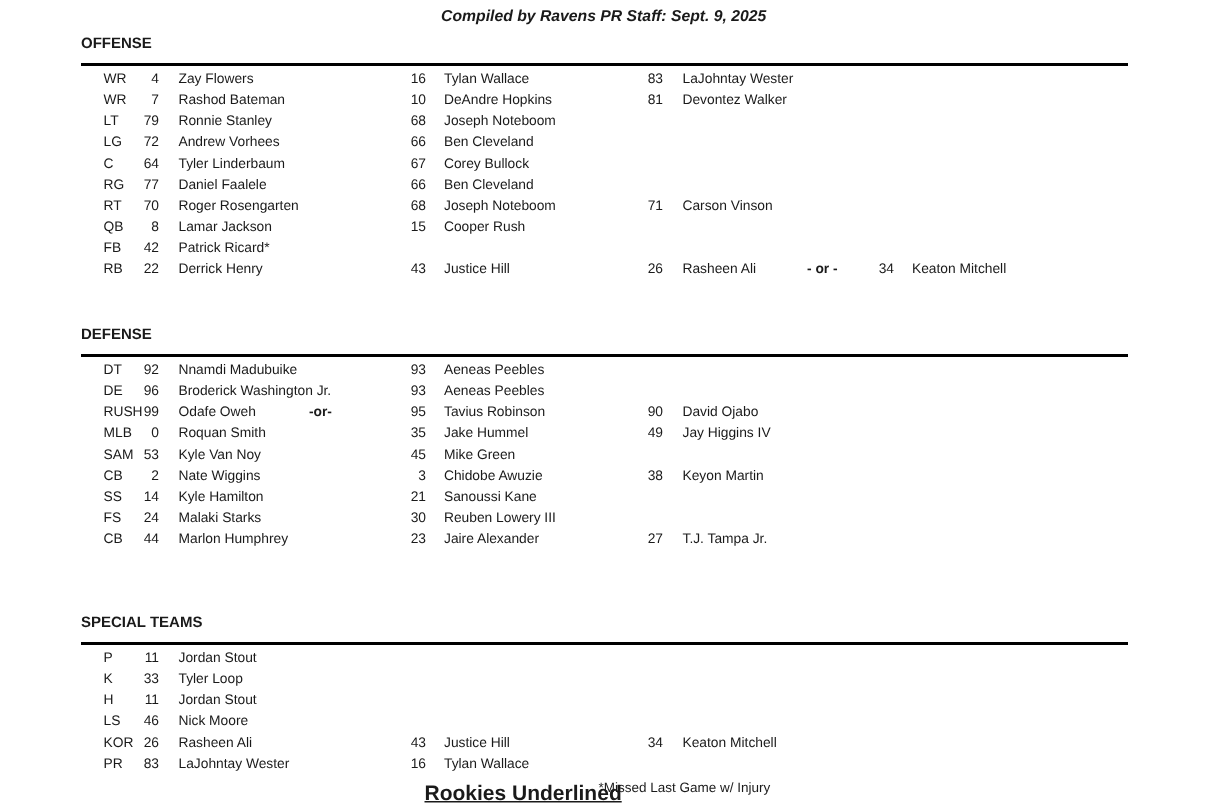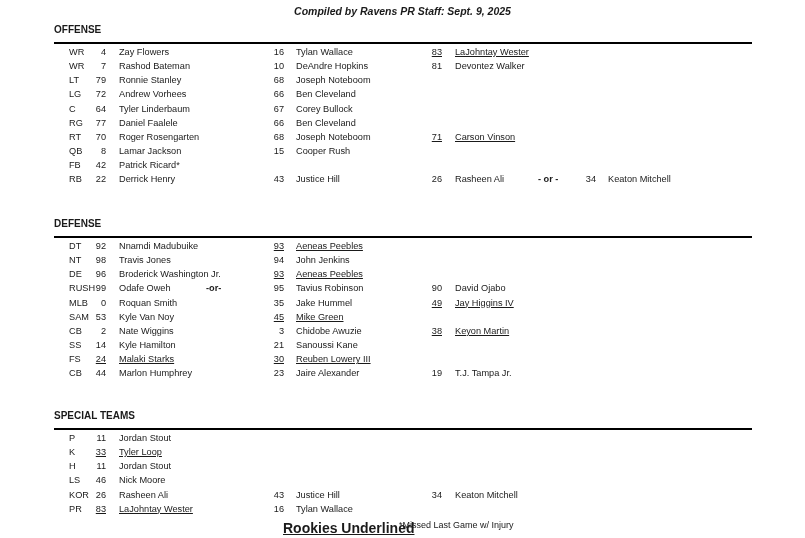--- a/index.html
+++ b/index.html
@@ -19,21 +19,21 @@
   .row { position: relative; height: 14.15px; line-height: 14.15px; white-space: nowrap; }
   .pos { position: absolute; left: 1px; font-weight: normal; margin-left: 14px; }
   .num { position: absolute; text-align: right; width: 16px; }
   .name { position: absolute; }
   .n1 { left: 36px; } .p1 { left: 65px; }
   .n2 { left: 214px; } .p2 { left: 242px; }
   .n3 { left: 372px; } .p3 { left: 401px; }
   .n4 { left: 526px; } .p4 { left: 554px; }
   .or1 { position: absolute; left: 152px; font-weight: bold; }
   .or3 { position: absolute; left: 484px; font-weight: bold; }
-  .u { text-decoration: underline; }
+  .u { }
   .footer-rookies {
     position: absolute; top: 520px; left: 283px; font-weight: bold; text-decoration: underline; font-size: 14px;
   }
   .footer-injury {
     position: absolute; top: 520px; left: 399px; font-weight: normal; font-size: 9px;
   }
 </style>
 </head>
 <body>
 
@@ -128,27 +128,20 @@
   <div class="section-head">DEFENSE</div>
   <div class="rows">
       <div class="row">
         <span class="pos">DT</span>
         <span class="num n1">92</span>
         <span class="name p1">Nnamdi Madubuike</span>
         <span class="num n2 u">93</span>
         <span class="name p2 u">Aeneas Peebles</span>
       </div>
       <div class="row">
-        <span class="pos">NT</span>
-        <span class="num n1">98</span>
-        <span class="name p1">Travis Jones</span>
-        <span class="num n2">94</span>
-        <span class="name p2">John Jenkins</span>
-      </div>
-      <div class="row">
         <span class="pos">DE</span>
         <span class="num n1">96</span>
         <span class="name p1">Broderick Washington Jr.</span>
         <span class="num n2 u">93</span>
         <span class="name p2 u">Aeneas Peebles</span>
       </div>
       <div class="row">
         <span class="pos">RUSH</span>
         <span class="num n1">99</span>
         <span class="name p1">Odafe Oweh</span>
@@ -196,21 +189,21 @@
         <span class="name p1 u">Malaki Starks</span>
         <span class="num n2 u">30</span>
         <span class="name p2 u">Reuben Lowery III</span>
       </div>
       <div class="row">
         <span class="pos">CB</span>
         <span class="num n1">44</span>
         <span class="name p1">Marlon Humphrey</span>
         <span class="num n2">23</span>
         <span class="name p2">Jaire Alexander</span>
-        <span class="num n3">19</span>
+        <span class="num n3">27</span>
         <span class="name p3">T.J. Tampa Jr.</span>
       </div>
     </div>
 </div>
 
 <div class="section" id="sec-special" style="top:410px;">
   <div class="section-head">SPECIAL TEAMS</div>
   <div class="rows">
       <div class="row">
         <span class="pos">P</span>

